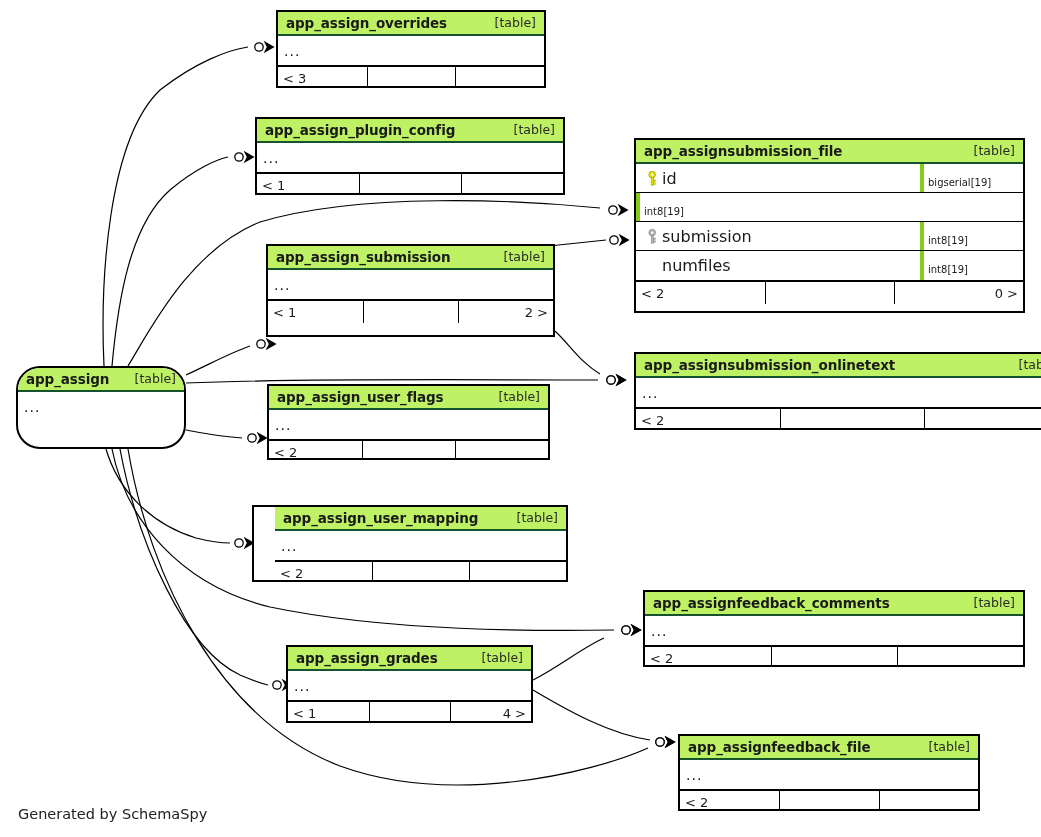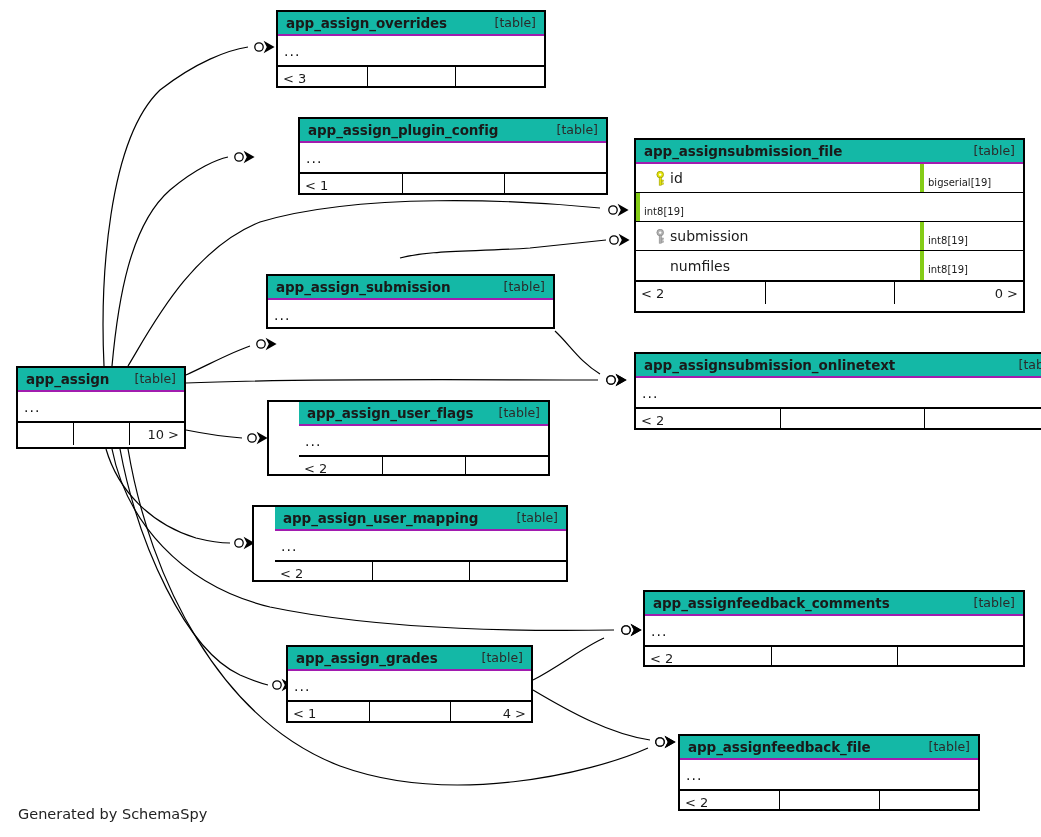--- a/index.html
+++ b/index.html
@@ -37,22 +37,22 @@
     font-size: 13px;
     color: #1a1a1a;
     overflow: hidden;
   }
 
   .tbl-head {
     box-sizing: border-box;
     display: flex;
     align-items: center;
     justify-content: space-between;
-    background: #14b8a6;
-    border-bottom: 2px solid #a21caf;
+    background: #bef264;
+    border-bottom: 2px solid #14532d;
     padding: 2px 8px 3px 8px;
     height: 24px;
   }
   .tbl-head .tname {
     font-weight: bold;
     font-size: 13.5px;
     letter-spacing: -0.1px;
     white-space: nowrap;
   }
   .tbl-head .ttag {
@@ -71,24 +71,24 @@
     align-items: center;
     height: 29px;
     border-bottom: 1px solid #000000;
     background: #ffffff;
   }
   .col-row:last-child { border-bottom: none; gap: 28px; }
   .col-name {
     flex: 1 1 auto;
     display: flex;
     align-items: center;
-    padding-left: 14px;
+    padding-left: 6px;
     white-space: nowrap;
     overflow: hidden;
-    font-size: 14px;
+    font-size: 16px;
   }
   .col-type {
     flex: 0 0 auto;
     box-sizing: border-box;
     border-left: 4px solid #84cc16;
     padding: 8px 5px 0 4px;
     height: 100%;
     display: flex;
     align-items: center;
     font-size: 10px;
@@ -208,21 +208,21 @@
     <div class="tbl-body">
       <div class="ellipsis-row">...</div>
     </div>
     <div class="tbl-foot">
       <div class="fcell">&lt; 3</div>
       <div class="fcell"></div>
       <div class="fcell right"></div>
     </div>
   </div>
 
-  <div class="tbl" id="t-app_assign_plugin_config" style="left: 255px; top: 117px; width: 310px; height: 78px; margin-left: 43px;">
+  <div class="tbl" id="t-app_assign_plugin_config" style="left: 255px; top: 117px; width: 310px; height: 78px;">
     <div class="tbl-head">
       <span class="tname">app_assign_plugin_config</span>
       <span class="ttag">[table]</span>
     </div>
     <div class="tbl-body">
       <div class="ellipsis-row">...</div>
     </div>
     <div class="tbl-foot">
       <div class="fcell">&lt; 1</div>
       <div class="fcell"></div>
@@ -282,21 +282,21 @@
       </div>
 
     </div>
     <div class="tbl-foot">
       <div class="fcell">&lt; 2</div>
       <div class="fcell"></div>
       <div class="fcell right">0 &gt;</div>
     </div>
   </div>
 
-  <div class="tbl" id="t-app_assign_submission" style="left: 266px; top: 274px; width: 289px; height: 55px;">
+  <div class="tbl" id="t-app_assign_submission" style="left: 266px; top: 244px; width: 289px; height: 93px;">
     <div class="tbl-head">
       <span class="tname">app_assign_submission</span>
       <span class="ttag">[table]</span>
     </div>
     <div class="tbl-body">
       <div class="ellipsis-row">...</div>
     </div>
     <div class="tbl-foot">
       <div class="fcell">&lt; 1</div>
       <div class="fcell"></div>
@@ -312,36 +312,31 @@
     <div class="tbl-body">
       <div class="ellipsis-row">...</div>
     </div>
     <div class="tbl-foot">
       <div class="fcell">&lt; 2</div>
       <div class="fcell"></div>
       <div class="fcell right"></div>
     </div>
   </div>
 
-  <div class="tbl" id="t-app_assign" style="left: 16px; top: 366px; width: 170px; height: 83px;">
+  <div class="tbl" id="t-app_assign" style="left: 16px; top: 366px; width: 170px; height: 83px; border-radius: 24px;">
     <div class="tbl-head">
       <span class="tname">app_assign</span>
       <span class="ttag">[table]</span>
     </div>
     <div class="tbl-body">
       <div class="ellipsis-row">...</div>
     </div>
-    <div class="tbl-foot">
-      <div class="fcell"></div>
-      <div class="fcell"></div>
-      <div class="fcell right">10 &gt;</div>
-    </div>
-  </div>
-
-  <div class="tbl" id="t-app_assign_user_flags" style="left: 267px; top: 400px; width: 283px; height: 76px; padding-left: 30px;">
+  </div>
+
+  <div class="tbl" id="t-app_assign_user_flags" style="left: 267px; top: 384px; width: 283px; height: 76px;">
     <div class="tbl-head">
       <span class="tname">app_assign_user_flags</span>
       <span class="ttag">[table]</span>
     </div>
     <div class="tbl-body">
       <div class="ellipsis-row">...</div>
     </div>
     <div class="tbl-foot">
       <div class="fcell">&lt; 2</div>
       <div class="fcell"></div>

